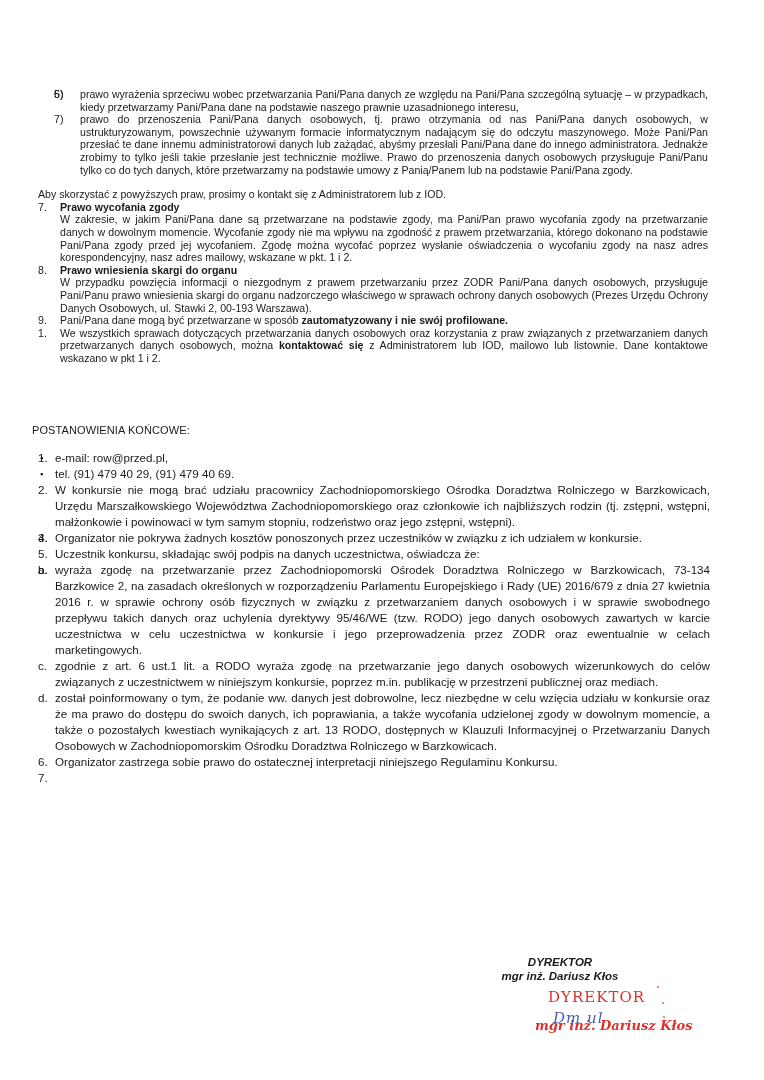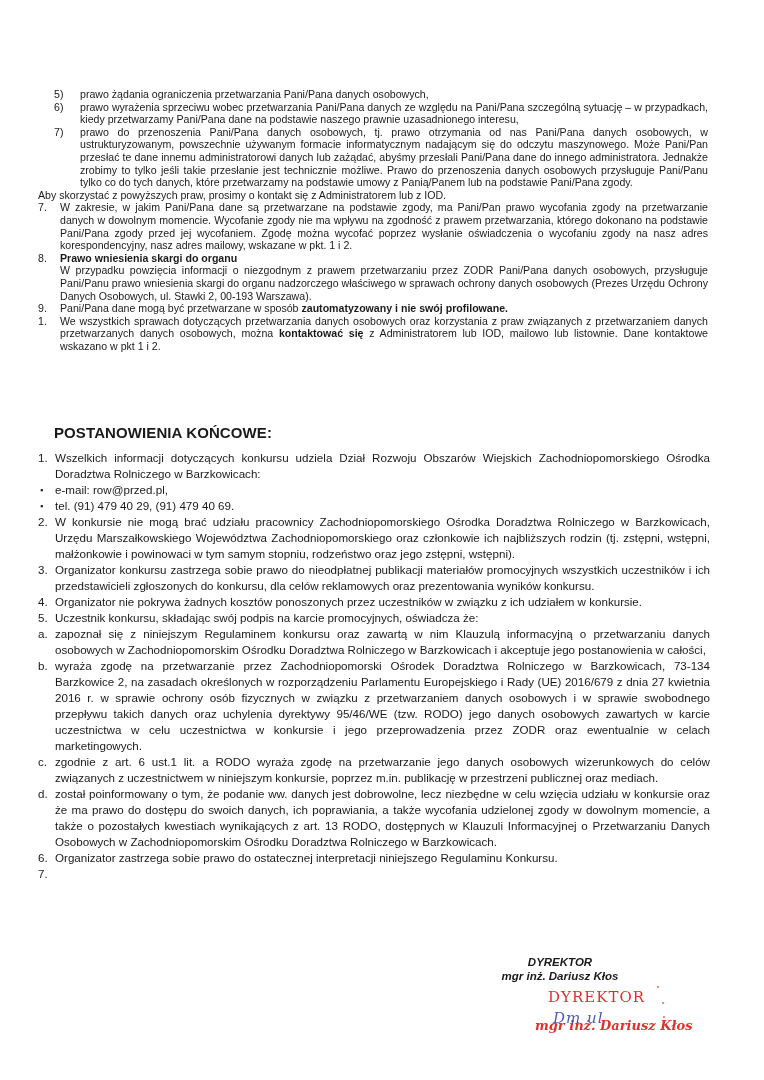--- a/index.html
+++ b/index.html
@@ -5,57 +5,57 @@
   html, body { margin: 0; padding: 0; background: #ffffff; }
   body {
     width: 764px; height: 1080px; position: relative; overflow: hidden;
     font-family: "Liberation Sans", sans-serif; color: #1a1a1a;
   }
   .page { position: absolute; left: 0; top: 0; width: 764px; height: 1080px; }
   .sec1 { position: absolute; left: 38px; top: 88px; width: 670px; font-size: 10.6px; line-height: 12.6px; }
   .item { position: relative; text-align: justify; }
   .num-paren { position: absolute; left: 16px; top: 0; }
   .paren-item { padding-left: 42px; }
-  .plain { padding-left: 0; }
+  .plain { padding-left: 0; margin-top: 12px; }
   .numbered { padding-left: 22px; }
   .num-dot { position: absolute; left: 0; top: 0; }
   .head-bold { font-weight: bold; }
   b { font-weight: bold; }
-  .title { position: absolute; left: 54px; top: 424px; font-size: 15px; font-weight: bold; letter-spacing: 0.1px; }
+  .title { position: absolute; left: 32px; top: 424px; font-size: 11px; font-weight: normal; letter-spacing: 0.1px; }
   .sec2 { position: absolute; left: 38px; top: 450px; width: 672px; font-size: 11.6px; line-height: 16px; }
   .sec2 .numbered { padding-left: 17px; }
   .bullet { position: absolute; left: 2px; top: 0; font-size: 9px; }
   .sign { position: absolute; left: 480px; top: 955px; width: 160px; text-align: center; font-style: italic; font-weight: bold; font-size: 11.5px; line-height: 14px; }
   .stamp1 { position: absolute; left: 548px; top: 988px; font-family: "DejaVu Serif", serif; color: #e0302a; font-size: 15px; letter-spacing: 1px; }
   .stamp2 { position: absolute; left: 535px; top: 1018px; font-family: "DejaVu Serif", serif; color: #e0302a; font-size: 13px; font-style: italic; font-weight: bold; }
   .handsig { position: absolute; left: 553px; top: 1009px; color: #2a3fa8; font-family: "DejaVu Serif", serif; font-style: italic; font-size: 15px; letter-spacing: 1px; opacity: 0.85; }
   .dot { position: absolute; width: 2px; height: 2px; background: #d66; border-radius: 1px; }
 </style>
 </head>
 <body>
 
 <div class="page">
 
   <div class="sec1">
     <div class="item paren-item">
       <span class="num-paren">5)</span>
-      <span>prawo żądania ograniczenia przetwarzania Pani/Pana danych osobowych,</span>
     </div>
     <div class="item paren-item">
       <span class="num-paren">6)</span>
       <span>prawo wyrażenia sprzeciwu wobec przetwarzania Pani/Pana danych ze względu na Pani/Pana szczególną sytuację – w przypadkach, kiedy przetwarzamy Pani/Pana dane na podstawie naszego prawnie uzasadnionego interesu,</span>
     </div>
     <div class="item paren-item">
       <span class="num-paren">7)</span>
       <span>prawo do przenoszenia Pani/Pana danych osobowych, tj. prawo otrzymania od nas Pani/Pana danych osobowych, w ustrukturyzowanym, powszechnie używanym formacie informatycznym nadającym się do odczytu maszynowego. Może Pani/Pan przesłać te dane innemu administratorowi danych lub zażądać, abyśmy przesłali Pani/Pana dane do innego administratora. Jednakże zrobimy to tylko jeśli takie przesłanie jest technicznie możliwe. Prawo do przenoszenia danych osobowych przysługuje Pani/Panu tylko co do tych danych, które przetwarzamy na podstawie umowy z Panią/Panem lub na podstawie Pani/Pana zgody.</span>
     </div>
     <div class="item plain">Aby skorzystać z powyższych praw, prosimy o kontakt się z Administratorem lub z IOD.</div>
 
     <div class="item numbered">
       <span class="num-dot">7.</span>
+      <div class="head-bold">Prawo wycofania zgody</div>
       <div>W zakresie, w jakim Pani/Pana dane są przetwarzane na podstawie zgody, ma Pani/Pan  prawo wycofania zgody na przetwarzanie danych w dowolnym momencie. Wycofanie zgody nie ma wpływu na zgodność z prawem przetwarzania, którego dokonano na podstawie Pani/Pana zgody przed jej wycofaniem. Zgodę można wycofać poprzez wysłanie oświadczenia o wycofaniu zgody na nasz adres korespondencyjny, nasz adres mailowy, wskazane w pkt. 1 i 2.</div>
     </div>
     <div class="item numbered">
       <span class="num-dot">8.</span>
       <div class="head-bold">Prawo wniesienia skargi do organu</div>
       <div>W przypadku powzięcia informacji o niezgodnym z prawem przetwarzaniu przez ZODR Pani/Pana danych osobowych, przysługuje Pani/Panu prawo wniesienia skargi do organu nadzorczego właściwego w sprawach ochrony danych osobowych (Prezes Urzędu Ochrony Danych Osobowych, ul. Stawki 2, 00-193 Warszawa).</div>
     </div>
     <div class="item numbered">
       <span class="num-dot">9.</span>
       <span>Pani/Pana dane mogą być przetwarzane w sposób </span><b>zautomatyzowany i nie swój profilowane.</b>
@@ -64,49 +64,46 @@
       <span class="num-dot">1.</span>
       <span>We wszystkich sprawach dotyczących przetwarzania danych osobowych oraz korzystania z praw związanych z przetwarzaniem danych przetwarzanych danych osobowych, można </span><b>kontaktować się</b><span> z Administratorem lub IOD, mailowo lub listownie. Dane kontaktowe wskazano w pkt 1 i 2.</span>
     </div>
   </div>
 
   <div class="title">POSTANOWIENIA KOŃCOWE:</div>
 
   <div class="sec2">
     <div class="item numbered">
       <span class="num-dot">1.</span>
-      <span>Wszelkich informacji dotyczących konkursu udziela Dział Rozwoju Obszarów Wiejskich Zachodniopomorskiego Ośrodka Doradztwa Rolniczego w Barzkowicach:</span>
     </div>
     <div class="item numbered">
       <span class="bullet">▪</span>
       <span>e-mail: row@przed.pl,</span>
     </div>
     <div class="item numbered">
       <span class="bullet">▪</span>
       <span>tel. (91) 479 40 29, (91) 479 40 69.</span>
     </div>
     <div class="item numbered">
       <span class="num-dot">2.</span>
       <span>W konkursie nie mogą brać udziału pracownicy Zachodniopomorskiego Ośrodka Doradztwa Rolniczego w Barzkowicach, Urzędu Marszałkowskiego Województwa Zachodniopomorskiego oraz członkowie ich najbliższych rodzin (tj. zstępni, wstępni, małżonkowie i powinowaci w tym samym stopniu, rodzeństwo oraz jego zstępni, wstępni).</span>
     </div>
     <div class="item numbered">
       <span class="num-dot">3.</span>
-      <span>Organizator konkursu zastrzega sobie prawo do nieodpłatnej publikacji materiałów promocyjnych wszystkich uczestników i ich przedstawicieli zgłoszonych do konkursu, dla celów reklamowych oraz prezentowania wyników konkursu.</span>
     </div>
     <div class="item numbered">
       <span class="num-dot">4.</span>
       <span>Organizator nie pokrywa żadnych kosztów ponoszonych przez uczestników w związku z ich udziałem w konkursie.</span>
     </div>
     <div class="item numbered">
       <span class="num-dot">5.</span>
-      <span>Uczestnik konkursu, składając swój podpis na karcie promocyjnych, oświadcza że:</span>
+      <span>Uczestnik konkursu, składając swój podpis na danych uczestnictwa, oświadcza że:</span>
     </div>
     <div class="item numbered">
       <span class="num-dot">a.</span>
-      <span>zapoznał się z niniejszym Regulaminem konkursu oraz zawartą w nim Klauzulą informacyjną o przetwarzaniu danych osobowych w Zachodniopomorskim Ośrodku Doradztwa Rolniczego w Barzkowicach i akceptuje jego postanowienia w całości,</span>
     </div>
     <div class="item numbered">
       <span class="num-dot">b.</span>
       <span>wyraża zgodę na przetwarzanie przez Zachodniopomorski Ośrodek Doradztwa Rolniczego w Barzkowicach, 73-134 Barzkowice 2, na zasadach określonych w rozporządzeniu Parlamentu Europejskiego i Rady (UE) 2016/679 z dnia 27 kwietnia 2016 r. w sprawie ochrony osób fizycznych w związku z przetwarzaniem danych osobowych i w sprawie swobodnego przepływu takich danych oraz uchylenia dyrektywy 95/46/WE (tzw. RODO) jego danych osobowych zawartych w karcie uczestnictwa w celu uczestnictwa w konkursie i jego przeprowadzenia przez ZODR oraz ewentualnie w celach marketingowych.</span>
     </div>
     <div class="item numbered">
       <span class="num-dot">c.</span>
       <span>zgodnie z art. 6 ust.1 lit. a RODO wyraża zgodę na przetwarzanie jego danych osobowych wizerunkowych do celów związanych z uczestnictwem w niniejszym konkursie, poprzez m.in. publikację w przestrzeni publicznej oraz mediach.</span>
     </div>
     <div class="item numbered">

